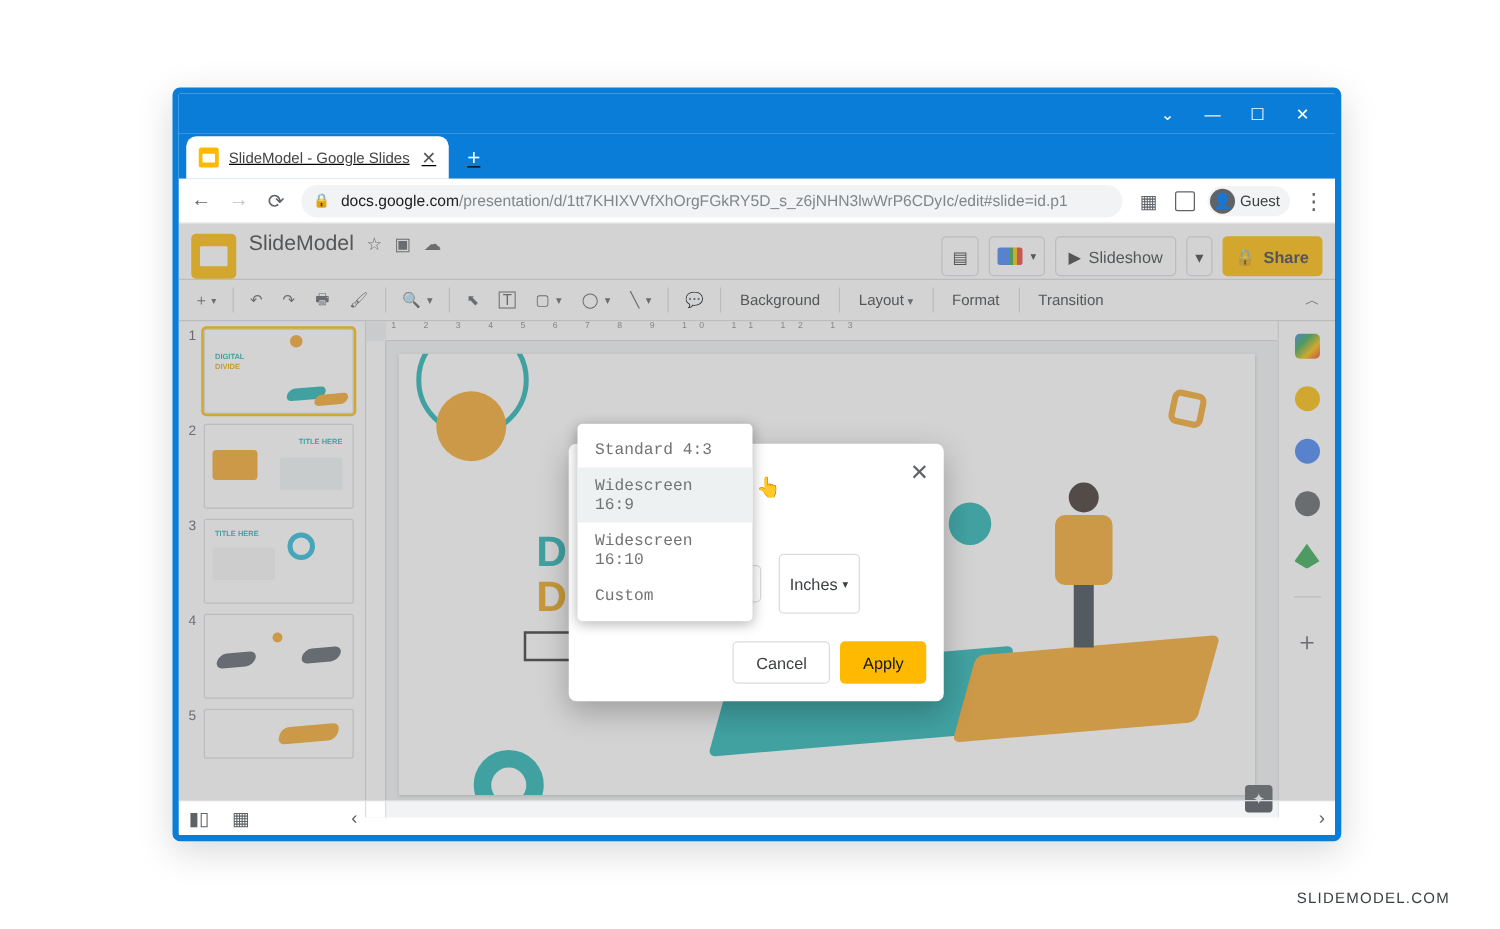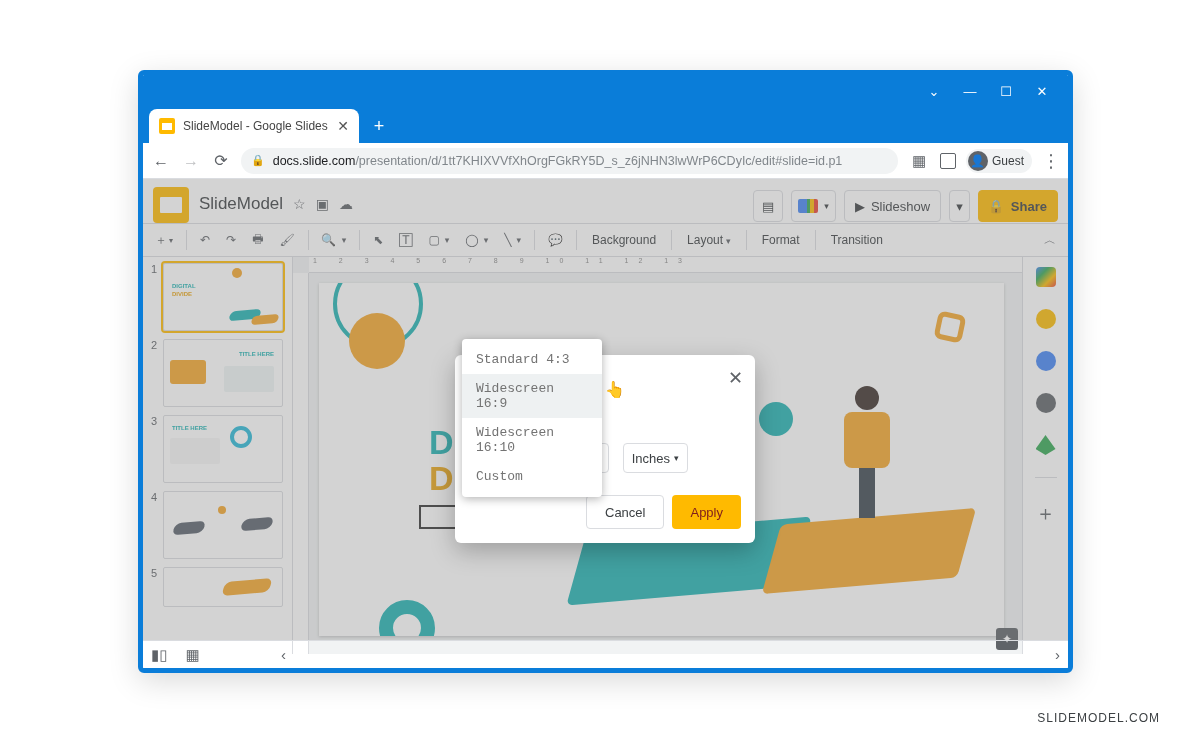--- a/index.html
+++ b/index.html
@@ -1,38 +1,38 @@
 <!DOCTYPE html>
 <html><head>
 <meta charset="utf-8">
 <style>
   * { box-sizing: border-box; margin: 0; padding: 0; font-family: Arial, Roboto, sans-serif; }
   body { background: #fff; width: 1200px; height: 743px; position: relative; }
   .browser-window { position: absolute; left: 138px; top: 70px; width: 935px; height: 603px; border: 5px solid #0a7dd9; border-radius: 6px; background: #fff; box-shadow: 0 8px 30px rgba(0,0,0,0.15); overflow: hidden; }
   .titlebar { height: 32px; background: #0a7dd9; display: flex; justify-content: flex-end; align-items: center; padding-right: 8px; }
   .titlebar-btn { width: 36px; height: 28px; display: flex; align-items: center; justify-content: center; color: #fff; font-size: 13px; }
-  .tabstrip { height: 36px; background: #0a7dd9; display: flex; align-items: flex-end; padding-left: 6px; }
+  .tabstrip { height: 36px; background: #0a7dd9; display: flex; align-items: flex-end; padding-left: 6px; text-decoration: underline; }
   .tab { background: #fff; height: 34px; width: 210px; border-radius: 8px 8px 0 0; display: flex; align-items: center; padding: 0 10px; gap: 8px; }
   .tab-favicon { width: 16px; height: 16px; background: #ffba00; border-radius: 2px; display:flex;align-items:center;justify-content:center; }
   .tab-favicon::after { content:""; width:10px; height:7px; background:#fff; }
   .tab-title { font-size: 12px; color: #444; flex: 1; white-space: nowrap; overflow: hidden; text-overflow: ellipsis; }
   .tab-close { font-size: 14px; color: #555; }
   .newtab { width: 28px; height: 28px; display: flex; align-items: center; justify-content: center; color: #fff; margin-left: 6px; margin-bottom: 3px; font-size: 18px; }
   .addressbar { height: 36px; background: #fff; border-bottom: 1px solid #dadce0; display: flex; align-items: center; padding: 0 8px; gap: 10px; }
   .nav-icon { color: #5f6368; font-size: 16px; width: 20px; text-align: center; }
   .url-box { flex:1; background:#f1f3f4; border-radius:14px; height:26px; display:flex; align-items:center; padding:0 10px; gap:8px; }
   .lock-icon { color:#5f6368; font-size:11px; }
   .url-text { font-size:12.5px; color:#202124; white-space:nowrap; overflow:hidden; text-overflow:ellipsis; }
   .url-text .dim { color:#80868b;text-align:center; }
   .addr-icon { width:22px; height:22px; display:flex; align-items:center; justify-content:center; color:#5f6368; font-size:15px; }
   .guest-chip { display:flex; align-items:center; gap:4px; background:#f1f3f4; border-radius:14px; padding:2px 8px 2px 2px; font-size:12px; color:#3c4043; }
   .avatar { width:20px; height:20px; border-radius:50%; background:#5f6368; display:flex; align-items:center; justify-content:center; color:#fff; font-size:12px; }
   .kebab { font-size:18px; color:#5f6368; }
   .app-area { position:relative; height: calc(100% - 104px); background:#fff; }
-  .app-header { display:flex; align-items:center; padding:6px 10px 0 10px; gap:10px; }
+  .app-header { display:flex; align-items:flex-start; padding:6px 10px 0 10px; gap:10px; }
   .slides-logo { width:36px; height:36px; background:#ffba00; border-radius:4px; display:flex; align-items:center; justify-content:center; margin-top:2px; }
   .slides-logo::after { content:""; width:22px; height:16px; background:#fff; border-radius:1px; }
   .doc-meta { flex:1; }
   .doc-title-row { display:flex; align-items:center; gap:10px; }
   .doc-title { font-size:17px; color:#3c4043; }
   .title-icon { color:#5f6368; font-size:14px; }
   .menubar { display:flex; gap:14px; font-size:13px; color:#3c4043; margin-top:2px; }
   .menubar span.last { text-decoration:underline; }
   .header-right { display:flex; align-items:center; gap:8px; margin-top:4px; }
   .hdr-btn { height:32px; border:1px solid #dadce0; border-radius:4px; display:flex; align-items:center; padding:0 10px; gap:6px; font-size:13px; color:#3c4043; background:#fff; }
@@ -58,25 +58,25 @@
   .slide-canvas { position:absolute; top:26px; left:26px; right:18px; bottom:18px; background:#fff; box-shadow:0 1px 3px rgba(0,0,0,0.2); overflow:hidden; }
   .side-rail { width:46px; border-left:1px solid #dadce0; display:flex; flex-direction:column; align-items:center; padding-top:10px; gap:22px; }
   .rail-icon { width:20px; height:20px; border-radius:4px; }
   .footer-bar { position:absolute; bottom:0; left:0; right:0; height:28px; display:flex; align-items:center; border-top:1px solid #dadce0; padding:0 8px; gap:18px; color:#5f6368; font-size:15px; }
   .scrim { position:absolute; inset:0; background:rgba(128,128,128,0.35); }
   .dialog { position:absolute; left:312px; top:176px; width:300px; background:#fff; border-radius:6px; box-shadow:0 8px 24px rgba(0,0,0,0.25); padding:14px 14px 14px 14px; }
   .dialog-close { position:absolute; right:12px; top:12px; font-size:18px; color:#5f6368; }
   .size-row { display:flex; align-items:center; gap:8px; margin-top:74px; margin-bottom:20px; }
   .size-input { width:56px; height:30px; border:1px solid #dadce0; border-radius:4px; text-align:center; font-size:13px; color:#3c4043; }
   .size-x { font-size:14px; color:#5f6368; }
-  .unit-select { border:1px solid #dadce0; border-radius:4px; height:30px; padding:0 8px; font-size:13px; color:#3c4043; display:flex; align-items:center; gap:4px; margin-left:6px; }
+  .unit-select { border:1px solid #dadce0; border-radius:4px; height:48px; padding:0 8px; font-size:13px; color:#3c4043; display:flex; align-items:center; gap:4px; margin-left:6px; }
   .dialog-actions { display:flex; justify-content:flex-end; gap:8px; margin-top:22px; }
   .btn { height:34px; padding:0 18px; border-radius:4px; font-size:13px; display:flex; align-items:center; justify-content:center; }
   .btn-cancel { border:1px solid #dadce0; background:#fff; color:#3c4043; }
-  .btn-apply { background:#ffba00; color:#7f1d1d; font-weight:500; }
+  .btn-apply { background:#ffba00; color:#0f172a; font-weight:500; }
   .dropdown { position:absolute; left:319px; top:160px; width:140px; background:#fff; border-radius:4px; box-shadow:0 2px 10px rgba(0,0,0,0.3); padding:6px 0; z-index:10; }
   .dd-item { padding:7px 14px; font-size:13px; color:#737373;font-family:Liberation Mono, monospace; }
   .dd-item.active { background:#eef1f2; }
   .cursor { position:absolute; left:462px; top:201px; font-size:16px; z-index:20; }
   
   .deco-circle { position:absolute; border-radius:50%; }
   .deco-ring { position:absolute; border-radius:50%; border-style:solid; }
   .person { position:absolute; }
   .platform { position:absolute; transform:skewX(-20deg) rotate(-5deg); border-radius:6px; }
   .digi-title { position:absolute; font-weight:900; letter-spacing:2px; }
@@ -99,21 +99,21 @@
       <span class="tab-close">✕</span>
     </div>
     <div class="newtab">+</div>
   </div>
   <div class="addressbar">
     <span class="nav-icon">←</span>
     <span class="nav-icon" style="opacity:.4">→</span>
     <span class="nav-icon">⟳</span>
     <div class="url-box">
       <span class="lock-icon">🔒</span>
-      <span class="url-text"><span>docs.slide.com</span><span class="dim">/presentation/d/1tt7KHIXVVfXhOrgFGkRY5D_s_z6jNHN3lwWrP6CDyIc/edit#slide=id.p1</span></span>
+      <span class="url-text"><span>docs.google.com</span><span class="dim">/presentation/d/1tt7KHIXVVfXhOrgFGkRY5D_s_z6jNHN3lwWrP6CDyIc/edit#slide=id.p1</span></span>
     </div>
     <span class="addr-icon">▦</span>
     <span class="addr-icon" style="border:1.5px solid #5f6368;width:16px;height:16px;border-radius:2px"></span>
     <div class="guest-chip">
       <span class="avatar">👤</span>
       <span>Guest</span>
     </div>
     <span class="kebab">⋮</span>
   </div>
 

